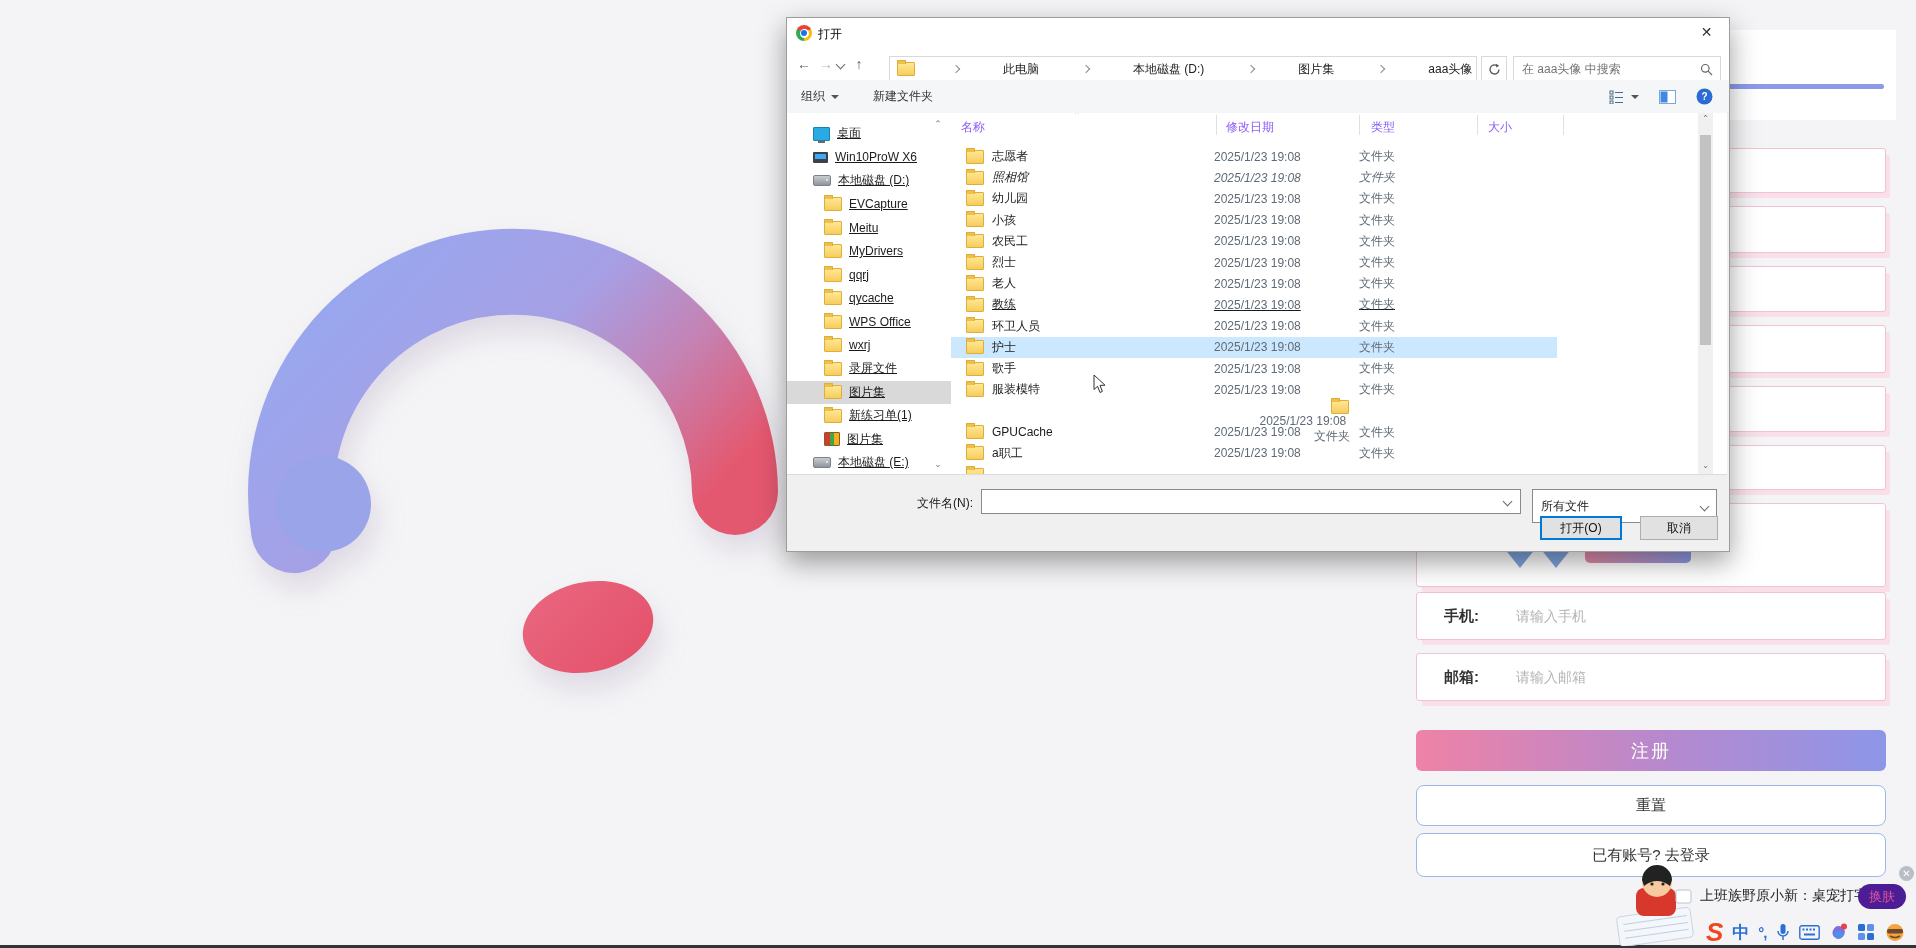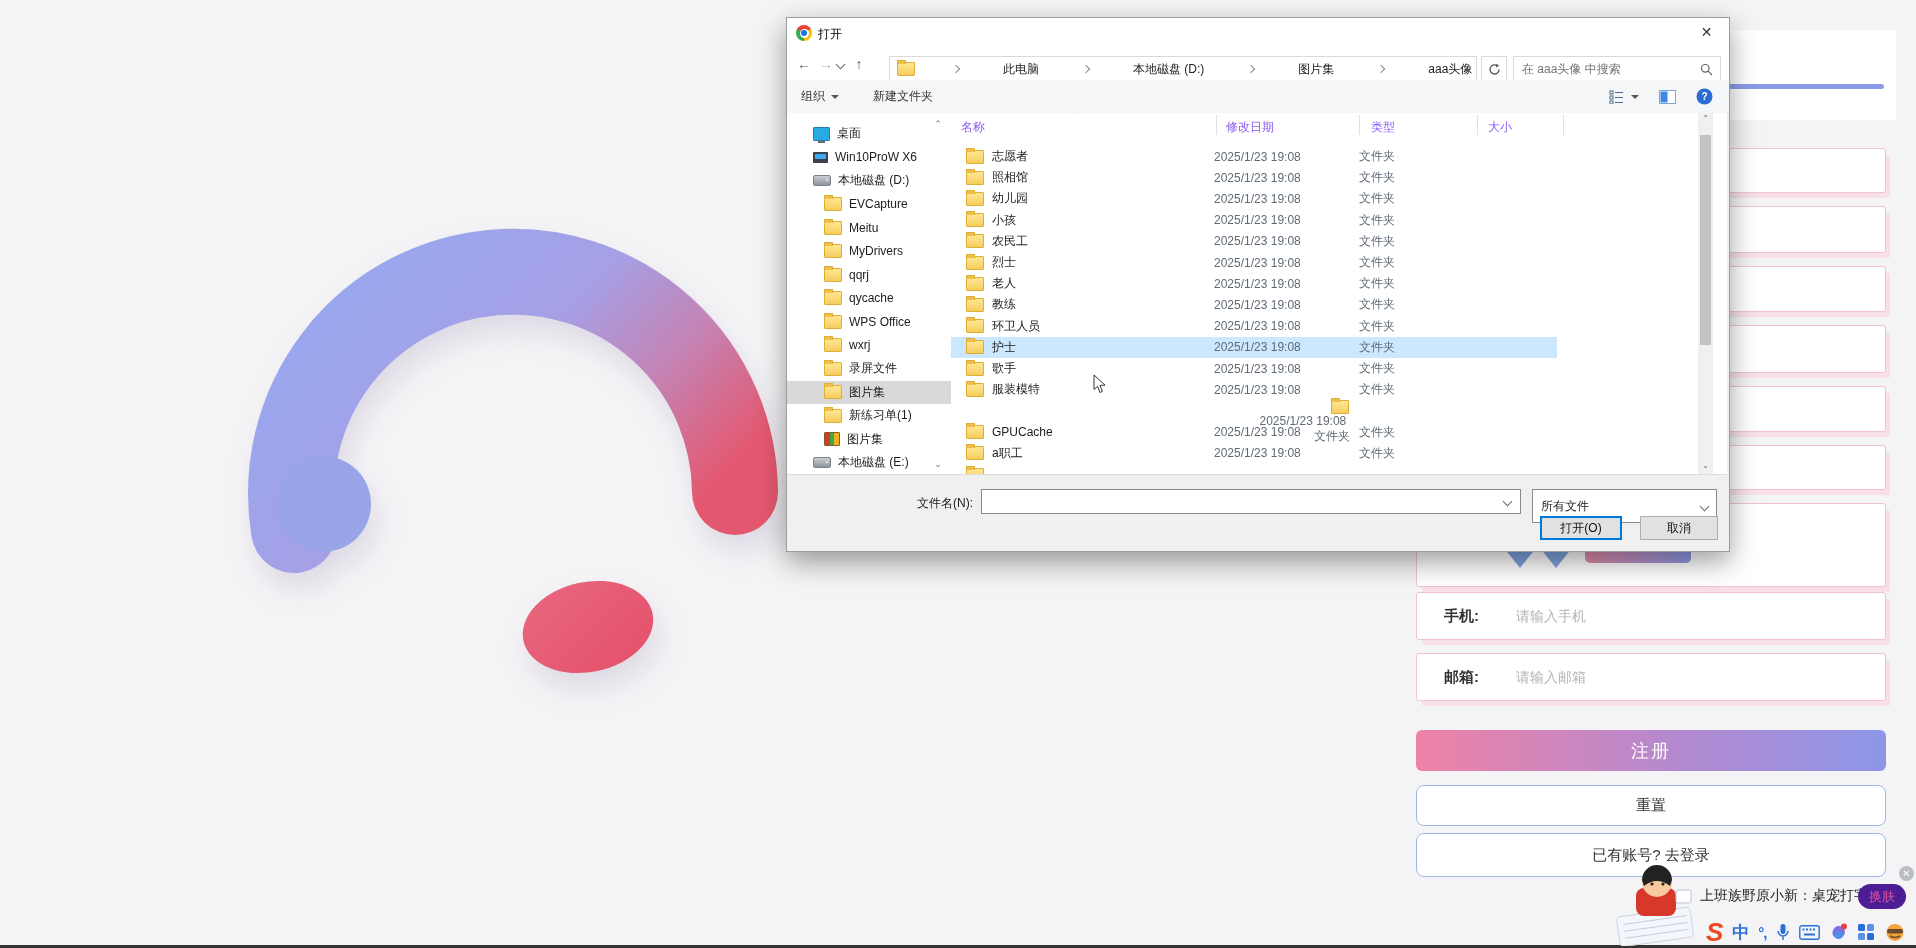--- a/index.html
+++ b/index.html
@@ -51,21 +51,21 @@
   .refresh{left:694px;top:38px;width:24px;height:24px;border:1px solid #d9d9d9;display:flex;align-items:center;justify-content:center;}
   .search{left:726px;top:38px;width:206px;height:24px;border:1px solid #d9d9d9;background:#fff;display:flex;align-items:center;}
   .search input{border:0;outline:0;flex:1;font-size:12px;color:#444;padding:0 4px 0 8px;font-family:inherit;background:transparent;}
 
   #toolbar{left:0;top:62px;width:100%;height:33px;background:#f5f6f7;border-bottom:1px solid #e3e3e3;
            display:flex;align-items:center;font-size:12px;color:#333;}
   .tool-item{display:flex;align-items:center;gap:6px;padding:0 10px;}
 
   #main{left:0;top:95px;width:940px;height:361px;background:#fff;overflow:hidden;}
   
-  #side{left:0;top:0;width:164px;height:100%;}
+  #side{left:0;top:0;width:164px;height:100%;text-decoration:underline;}
   .side-item{height:23.5px;display:flex;align-items:center;padding-left:26px;font-size:12px;color:#1c1c1c;}
   .side-item.ind{padding-left:37px;}
   .side-item.selected{background:#d9d9d9;}
   .side-item .lbl{margin-left:7px;white-space:nowrap;overflow:hidden;}
   .sb-chev{left:146px;width:10px;height:10px;color:#777;font-size:9px;text-align:center;}
 
   
   .ic{position:relative;flex:0 0 auto;display:inline-block;}
   .ic-folder{width:16px;height:12px;background:linear-gradient(#ffe793,#f6cd5e);border:1px solid #dfae37;border-radius:1px;}
   .ic-folder::before{content:"";position:absolute;left:-1px;top:-3px;width:7px;height:3px;background:#eec04b;border:1px solid #dfae37;border-bottom:0;border-radius:1px 1px 0 0;}
@@ -316,21 +316,21 @@
       <span class="abs hsep" style="left:408px;"></span>
       <span class="abs hsep" style="left:526px;"></span>
       <span class="abs hsep" style="left:612px;"></span>
 
       <div class="frow abs" style="top:33px;">
           <span class="ic ic-folder"></span>
           <span class="fname">志愿者</span>
           <span class="fdate">2025/1/23 19:08</span>
           <span class="ftype">文件夹</span>
         </div>
-      <div class="frow abs" style="top:54.2px;">
+      <div class="frow abs" style="top:54.2px;font-style:italic;">
           <span class="ic ic-folder"></span>
           <span class="fname">照相馆</span>
           <span class="fdate">2025/1/23 19:08</span>
           <span class="ftype">文件夹</span>
         </div>
       <div class="frow abs" style="top:75.4px;">
           <span class="ic ic-folder"></span>
           <span class="fname">幼儿园</span>
           <span class="fdate">2025/1/23 19:08</span>
           <span class="ftype">文件夹</span>
@@ -352,21 +352,21 @@
           <span class="fname">烈士</span>
           <span class="fdate">2025/1/23 19:08</span>
           <span class="ftype">文件夹</span>
         </div>
       <div class="frow abs" style="top:160.2px;">
           <span class="ic ic-folder"></span>
           <span class="fname">老人</span>
           <span class="fdate">2025/1/23 19:08</span>
           <span class="ftype">文件夹</span>
         </div>
-      <div class="frow abs" style="top:181.4px;">
+      <div class="frow abs" style="top:181.4px;text-decoration:underline;">
           <span class="ic ic-folder"></span>
           <span class="fname">教练</span>
           <span class="fdate">2025/1/23 19:08</span>
           <span class="ftype">文件夹</span>
         </div>
       <div class="frow abs" style="top:202.6px;">
           <span class="ic ic-folder"></span>
           <span class="fname">环卫人员</span>
           <span class="fdate">2025/1/23 19:08</span>
           <span class="ftype">文件夹</span>

